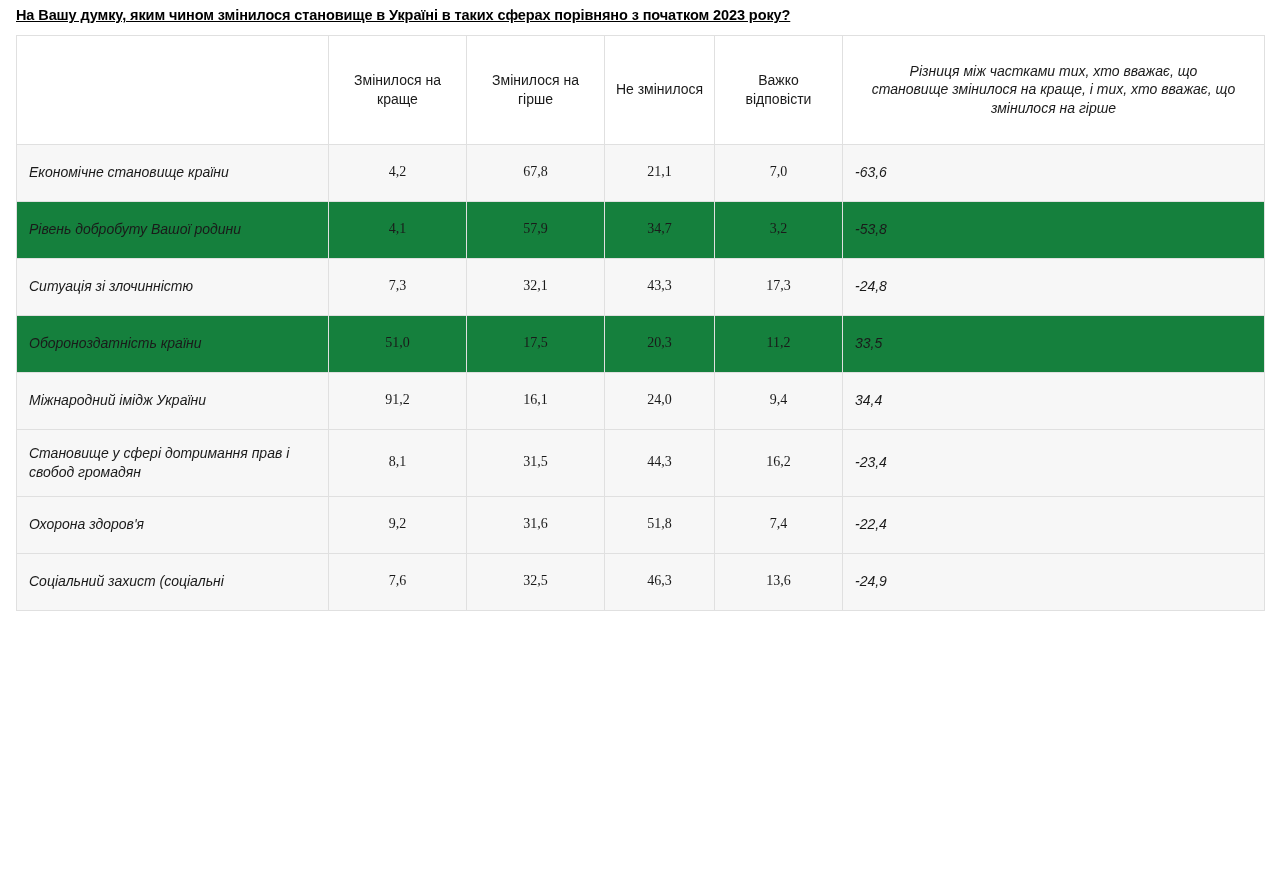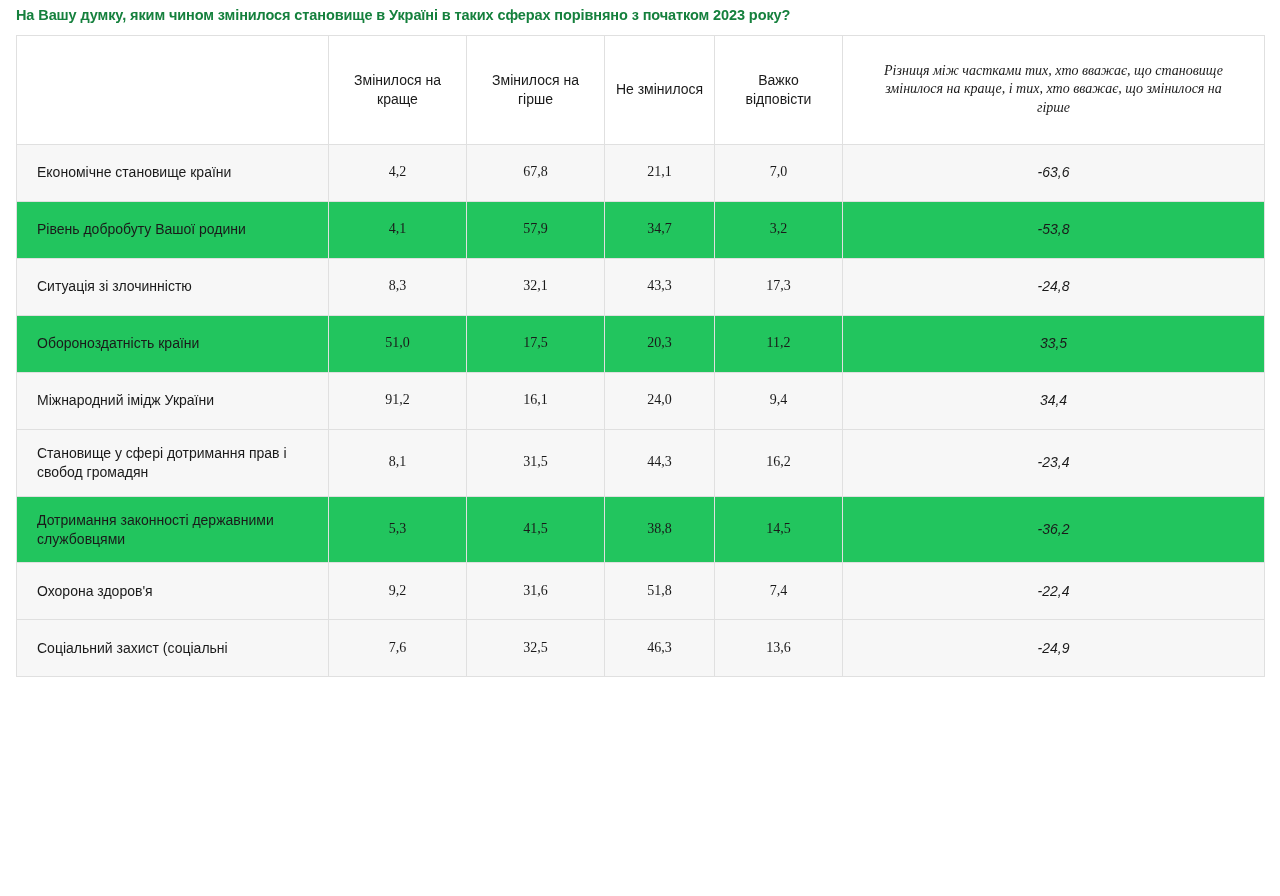--- a/index.html
+++ b/index.html
@@ -15,24 +15,25 @@
     overflow: hidden;
   }
   .page {
     width: 1280px;
     box-sizing: border-box;
     padding: 0 16px;
   }
   .question-title {
     font-size: 14.5px;
     font-weight: bold;
-    color: #15803d;
+    color: #000000;
     line-height: 1.3;
     padding: 6px 0 10px 0;
     letter-spacing: -0.1px;
+    text-decoration: underline;
   }
   table.survey {
     border-collapse: collapse;
     width: 1248px;
     table-layout: fixed;
     font-size: 14px;
   }
   table.survey col.c0 { width: 312px; }
   table.survey col.c1 { width: 138px; }
   table.survey col.c2 { width: 138px; }
@@ -53,45 +54,45 @@
     height: 84px;
     line-height: 1.35;
     background: #ffffff;
   }
   thead th.corner {
     border-left: 1px solid #e0e0e0;
   }
   thead th.diff-head {
     font-style: italic;
     padding: 12px 28px;
-    font-family: Liberation Serif, serif;
   }
   tbody td {
     padding: 14px 12px;
     line-height: 1.35;
     color: #1a1a1a;
   }
   tbody td.label {
     text-align: left;
-    padding-left: 20px;
+    padding-left: 12px;
     padding-right: 10px;
+    font-style: italic;
   }
   tbody td.num {
     text-align: center;
     font-family: Liberation Serif, serif;
   }
   tbody td.diff {
-    text-align: center;
+    text-align: left;
     font-style: italic;
   }
   tbody tr.shade td {
     background: #f7f7f7;
   }
   tbody tr.plain td {
-    background: #22c55e;
+    background: #15803d;
   }
   tbody tr td.label, tbody tr td.num {
     height: 28px;
   }
 </style>
 </head>
 <body>
 
 <div class="page">
 
@@ -128,21 +129,21 @@
       <tr class="plain">
         <td class="label">Рівень добробуту Вашої родини</td>
         <td class="num">4,1</td>
         <td class="num">57,9</td>
         <td class="num">34,7</td>
         <td class="num">3,2</td>
         <td class="diff">-53,8</td>
       </tr>
       <tr class="shade">
         <td class="label">Ситуація зі злочинністю</td>
-        <td class="num">8,3</td>
+        <td class="num">7,3</td>
         <td class="num">32,1</td>
         <td class="num">43,3</td>
         <td class="num">17,3</td>
         <td class="diff">-24,8</td>
       </tr>
       <tr class="plain">
         <td class="label">Обороноздатність країни</td>
         <td class="num">51,0</td>
         <td class="num">17,5</td>
         <td class="num">20,3</td>
@@ -158,28 +159,20 @@
         <td class="diff">34,4</td>
       </tr>
       <tr class="shade">
         <td class="label">Становище у сфері дотримання прав і свобод громадян</td>
         <td class="num">8,1</td>
         <td class="num">31,5</td>
         <td class="num">44,3</td>
         <td class="num">16,2</td>
         <td class="diff">-23,4</td>
       </tr>
-      <tr class="plain">
-        <td class="label">Дотримання законності державними службовцями</td>
-        <td class="num">5,3</td>
-        <td class="num">41,5</td>
-        <td class="num">38,8</td>
-        <td class="num">14,5</td>
-        <td class="diff">-36,2</td>
-      </tr>
       <tr class="shade">
         <td class="label">Охорона здоров'я</td>
         <td class="num">9,2</td>
         <td class="num">31,6</td>
         <td class="num">51,8</td>
         <td class="num">7,4</td>
         <td class="diff">-22,4</td>
       </tr>
       <tr class="shade">
         <td class="label">Соціальний захист (соціальні</td>

